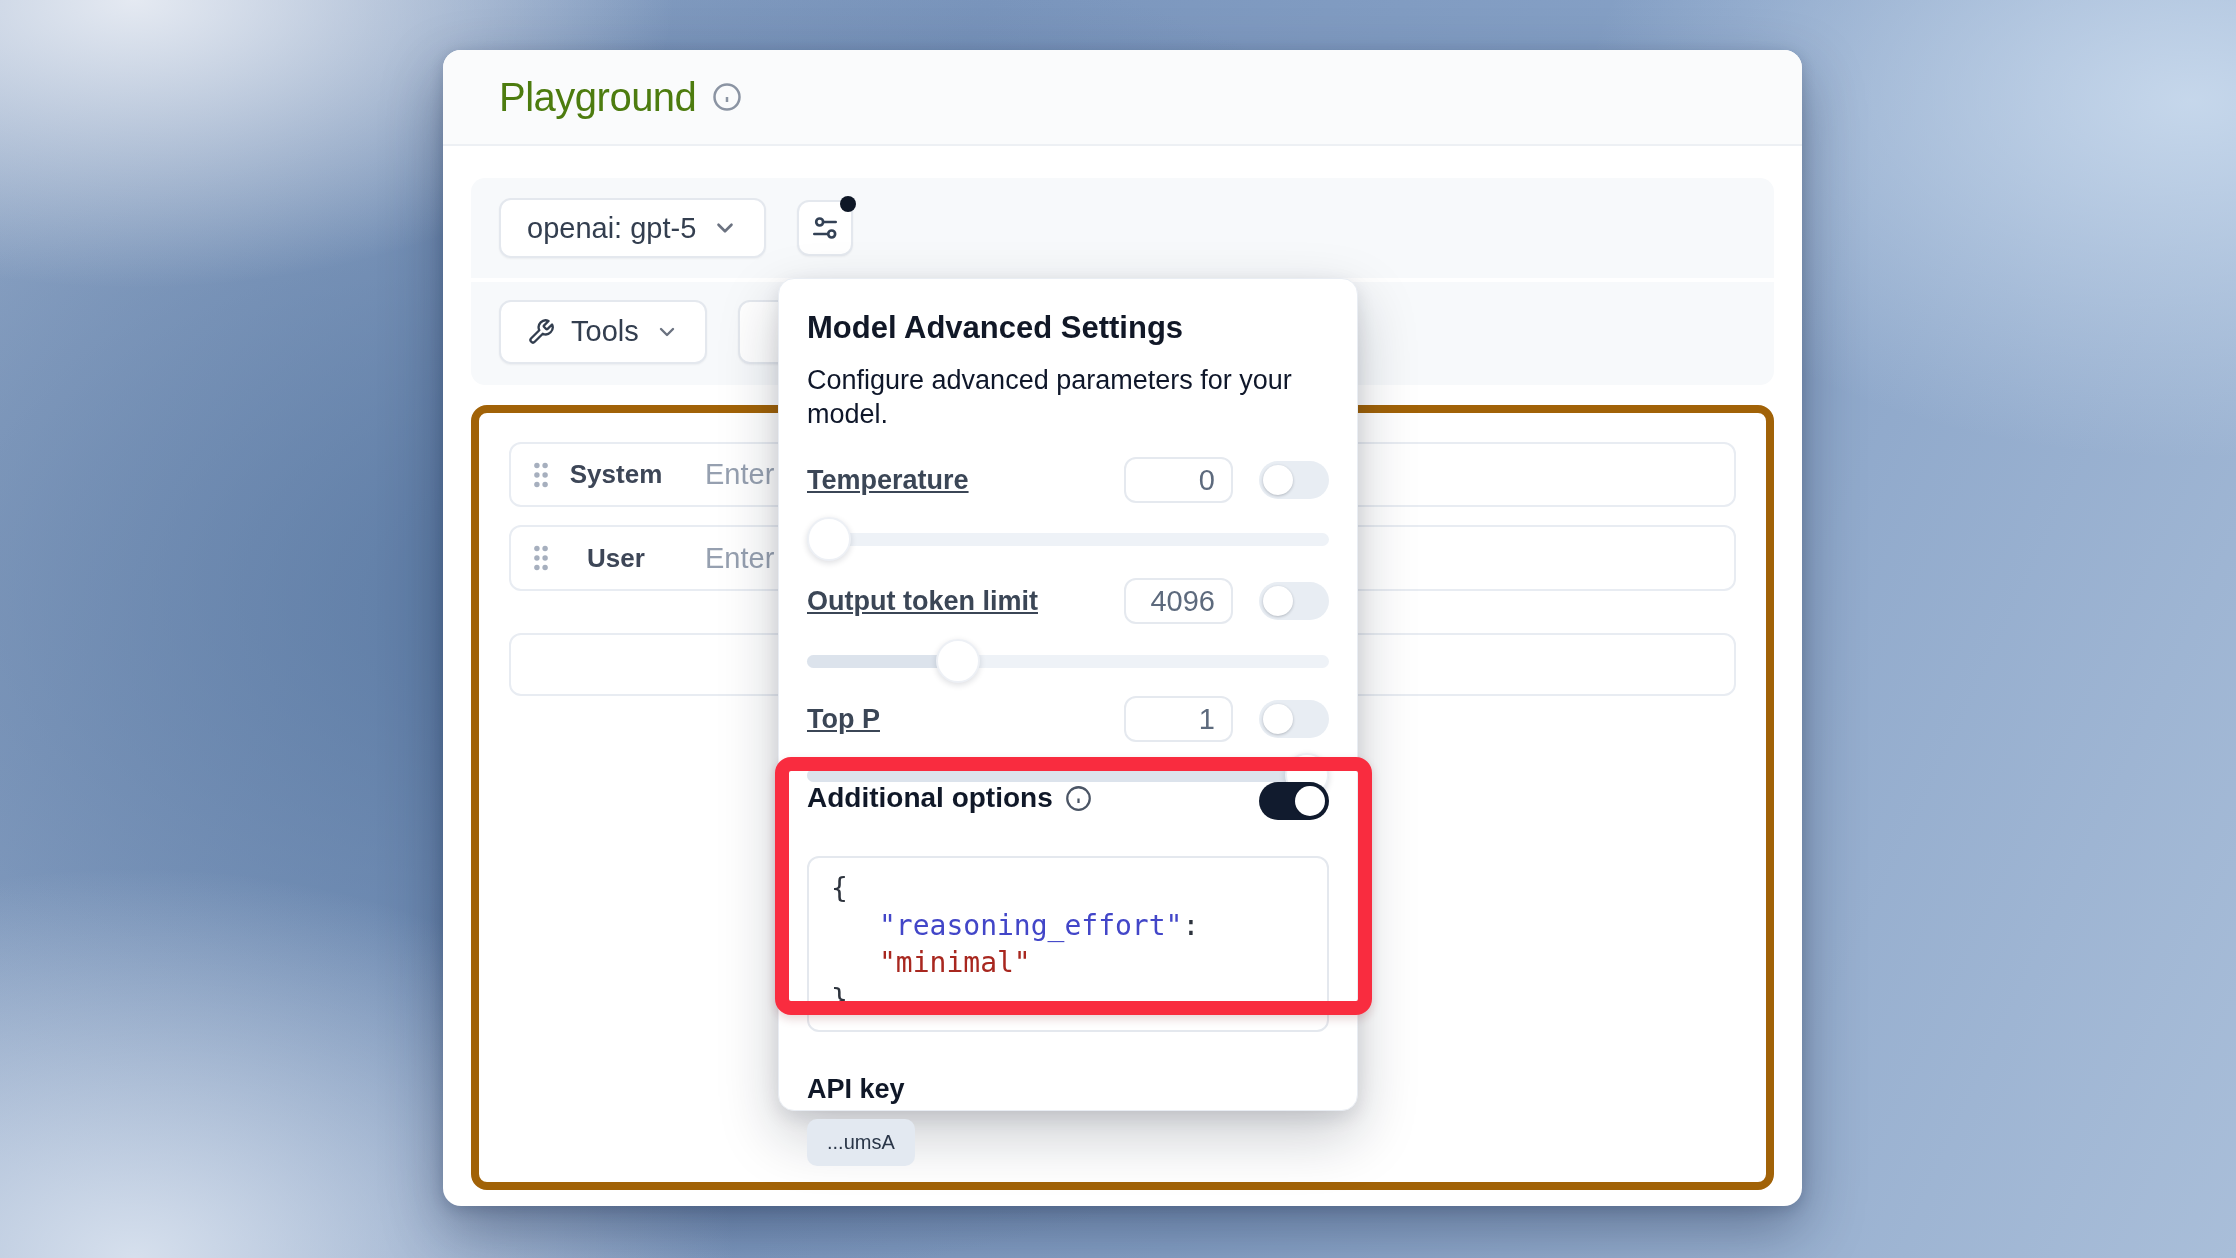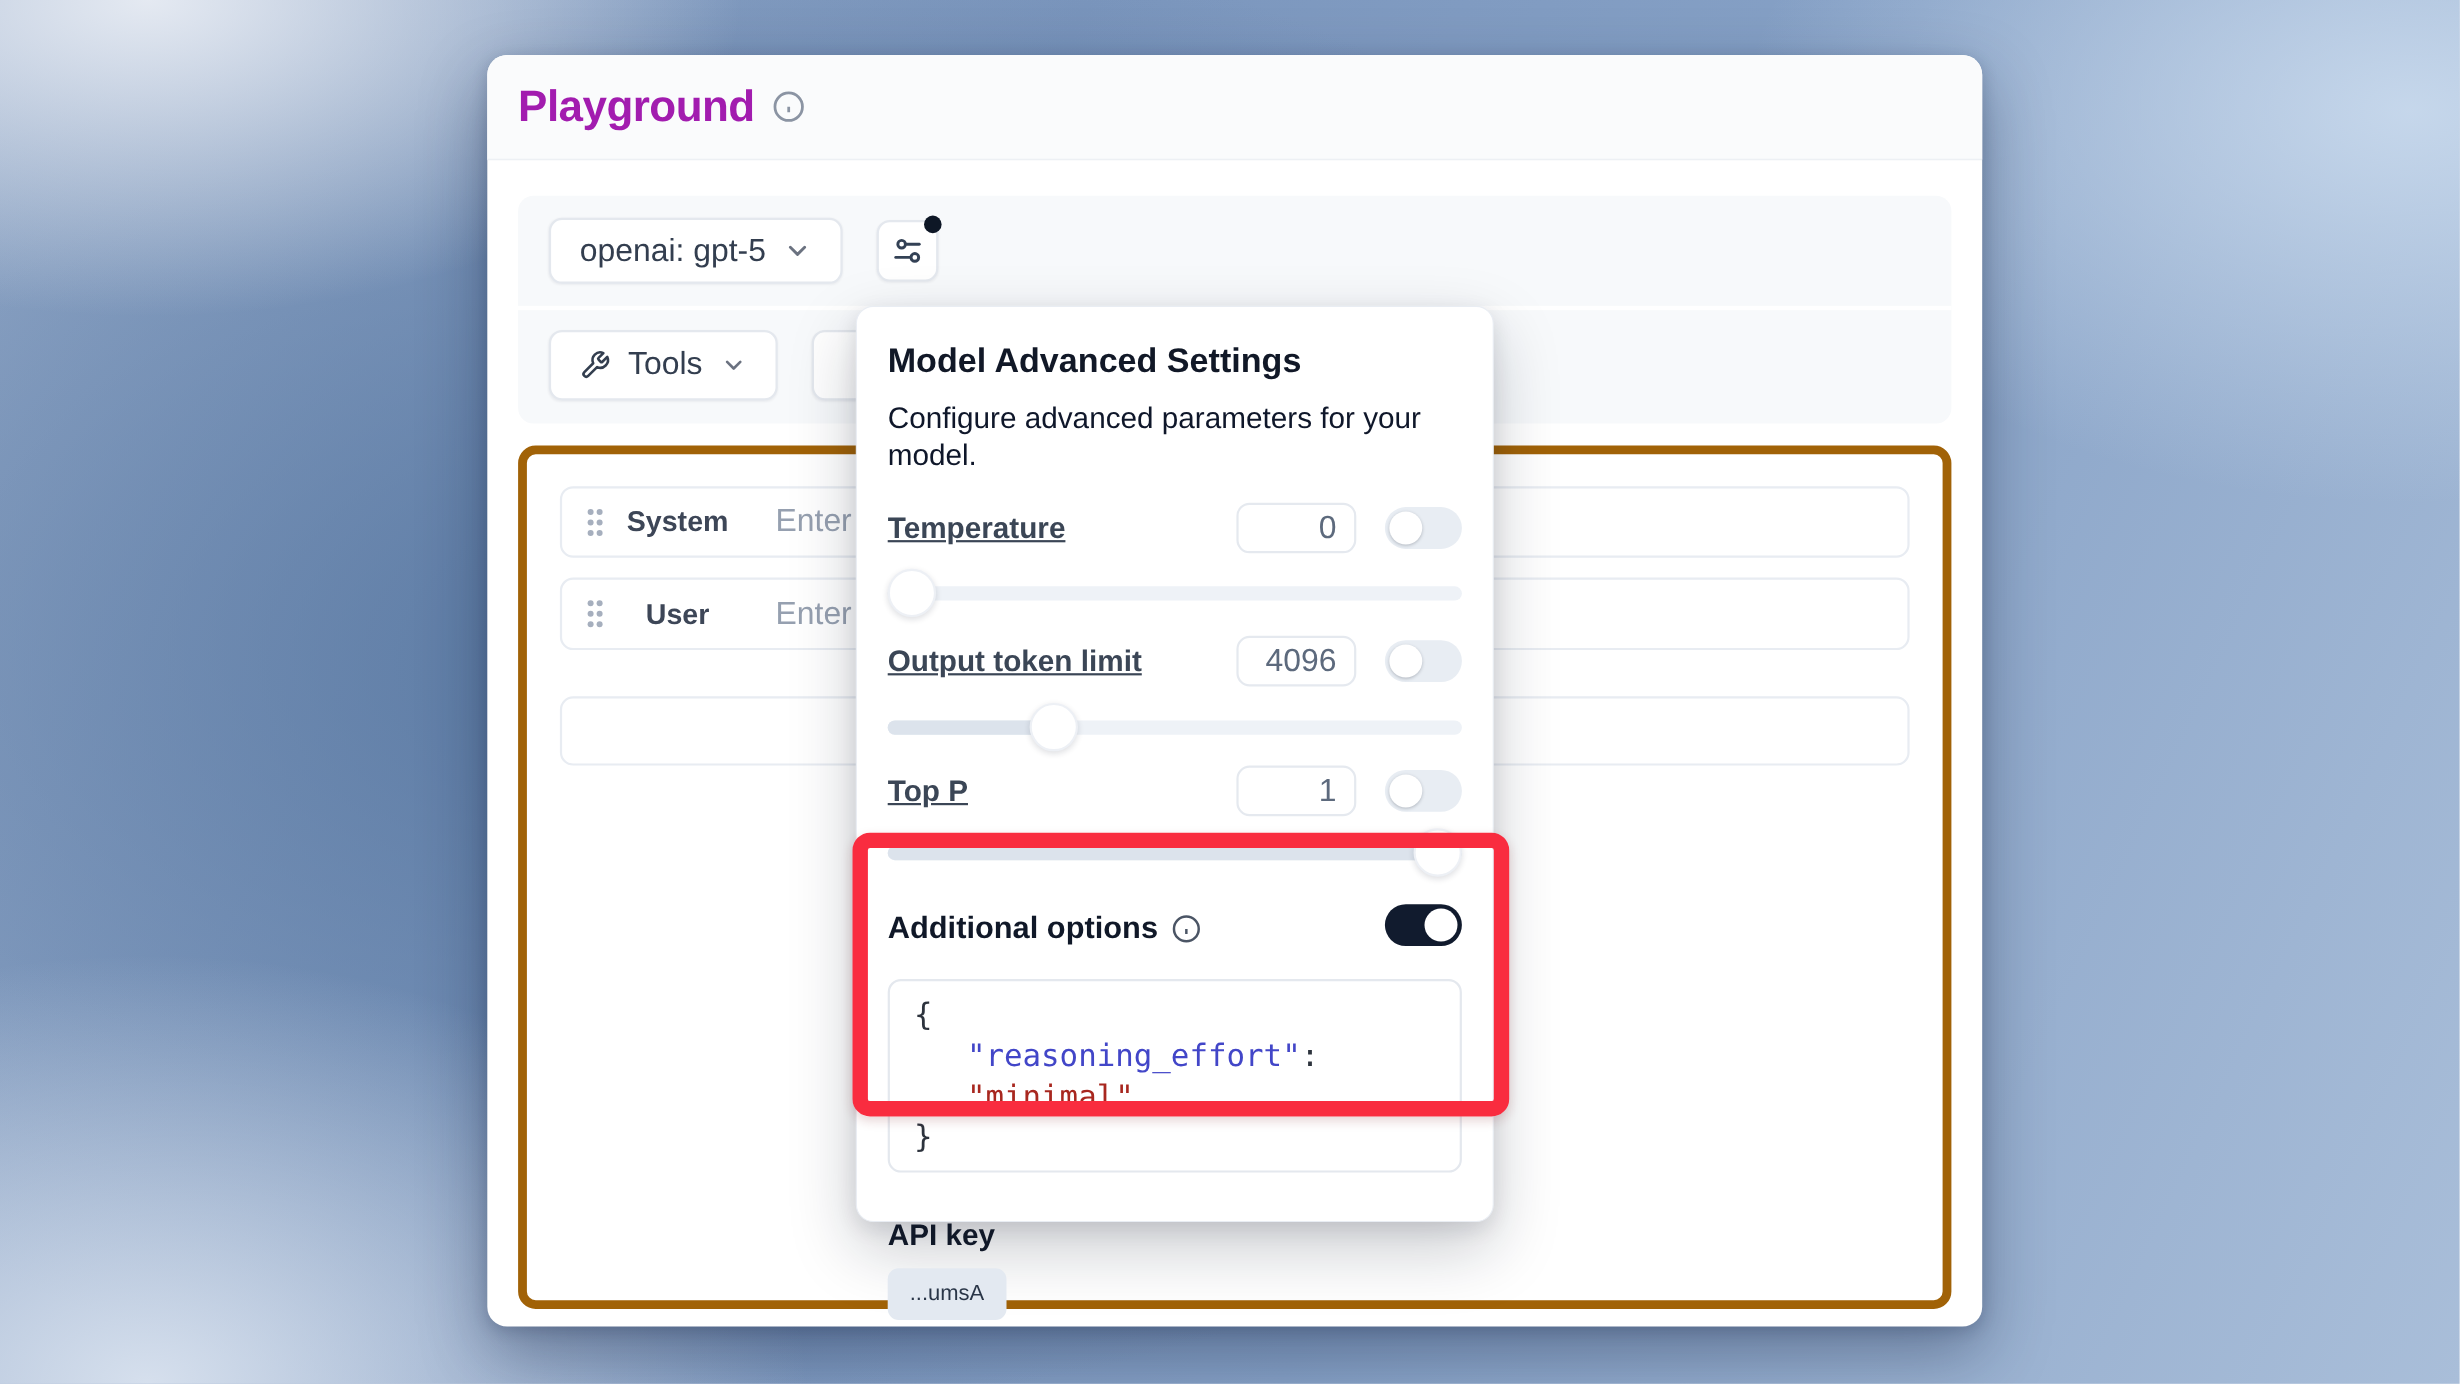--- a/index.html
+++ b/index.html
@@ -22,21 +22,21 @@
   
   .card{
     position:absolute; left:443px; top:50px; width:1359px; height:1156px;
     background:#fff; border-radius:18px;
     box-shadow:0 24px 60px rgba(15,30,60,.38), 0 4px 14px rgba(15,30,60,.18);
   }
   .card-header{
     height:96px; background:#fafbfc; border-bottom:2px solid #edf0f4;
     border-radius:18px 18px 0 0; display:flex; align-items:center; padding:0 28px; gap:16px;
   }
-  .card-title{ font-size:40px; font-weight:700; color:#a21caf; letter-spacing:-.5px; }
+  .card-title{ font-size:40px; font-weight:400; color:#4d7c0f; letter-spacing:-.5px;margin-left:28px; }
   .icon{ display:inline-flex; align-items:center; justify-content:center; }
 
   
   .toolbar{
     position:absolute; left:28px; right:28px; top:128px; height:207px;
     background:#f7f9fb; border-radius:14px;
   }
   .toolbar-row{ display:flex; align-items:center; padding:0 28px; gap:31px; }
   .toolbar-row.r1{ height:104px; border-bottom:4px solid #fff; }
   .toolbar-row.r2{ height:99px; }
@@ -89,21 +89,21 @@
     box-shadow:0 1px 3px rgba(16,24,40,.25); }
   .toggle.off{ background:#e8edf3; } .toggle.off .knob{ left:4px; }
   .toggle.on{ background:#111b2e; } .toggle.on .knob{ right:4px; }
   .slider{ position:relative; margin-top:30px; height:13px; border-radius:7px; background:#eef2f7; }
   .slider.s2{ margin-top:31px; } .slider.s3{ margin-top:27px; }
   .slider .fill{ position:absolute; left:0; top:0; bottom:0; border-radius:7px; background:#dce3ec; width:0; }
   .slider .handle{
     position:absolute; top:-16px; width:44px; height:44px; border-radius:50%;
     background:#fff; border:2px solid #edf0f5; box-shadow:0 2px 6px rgba(16,24,40,.14);
   }
-  .addl-row{ display:flex; align-items:flex-end; margin-top:34px; height:44px; }
+  .addl-row{ display:flex; align-items:flex-start; height:44px; }
   .addl-label{ display:flex; align-items:center; gap:12px; flex:1; font-size:28px; font-weight:700; color:#101828; }
   .code-box{
     margin-top:30px; border:2px solid #e4e8ee; border-radius:12px; padding:12px 22px;
     font-family:"DejaVu Sans Mono", monospace; font-size:28px; line-height:37px; color:#2d333d;
   }
   .code-line.indent{ padding-left:48px; }
   .tok-key{ color:#4246c8; } .tok-val{ color:#a8271f; }
   .apikey-label{ margin-top:42px; font-size:27px; font-weight:700; color:#101828; }
   .apikey-badge{
     display:inline-flex; align-items:center; margin-top:14px; height:47px; padding:0 20px;

